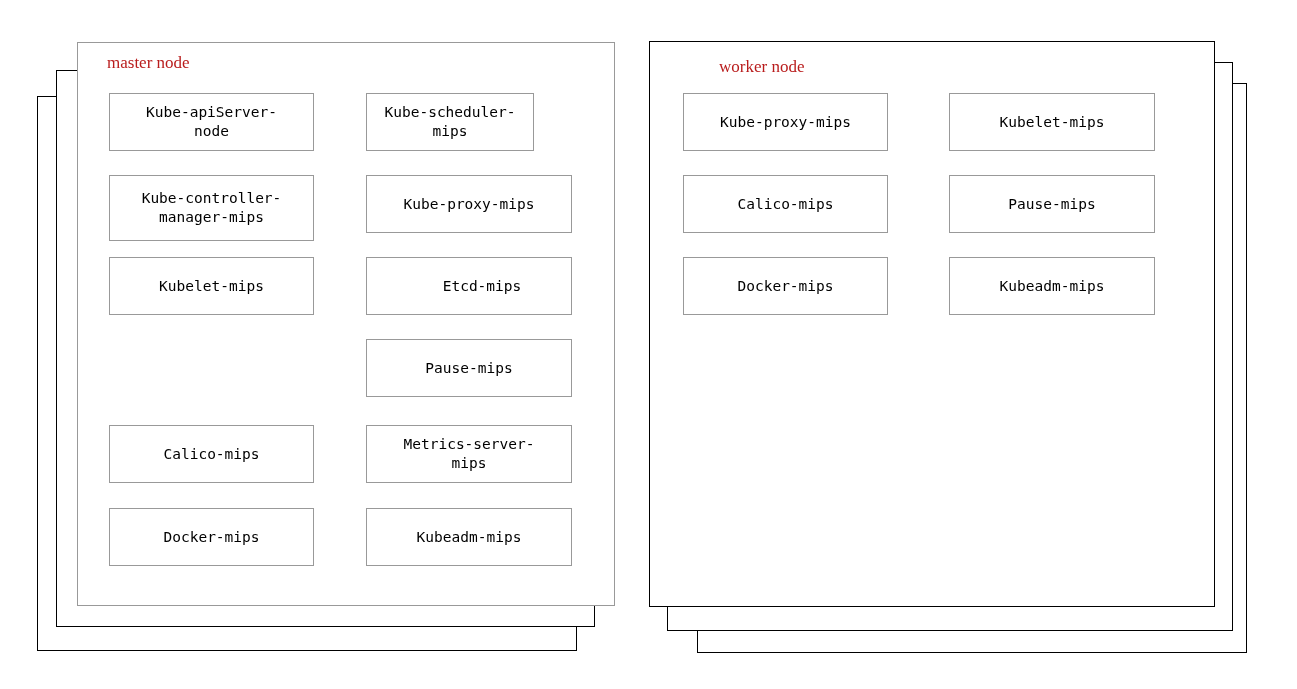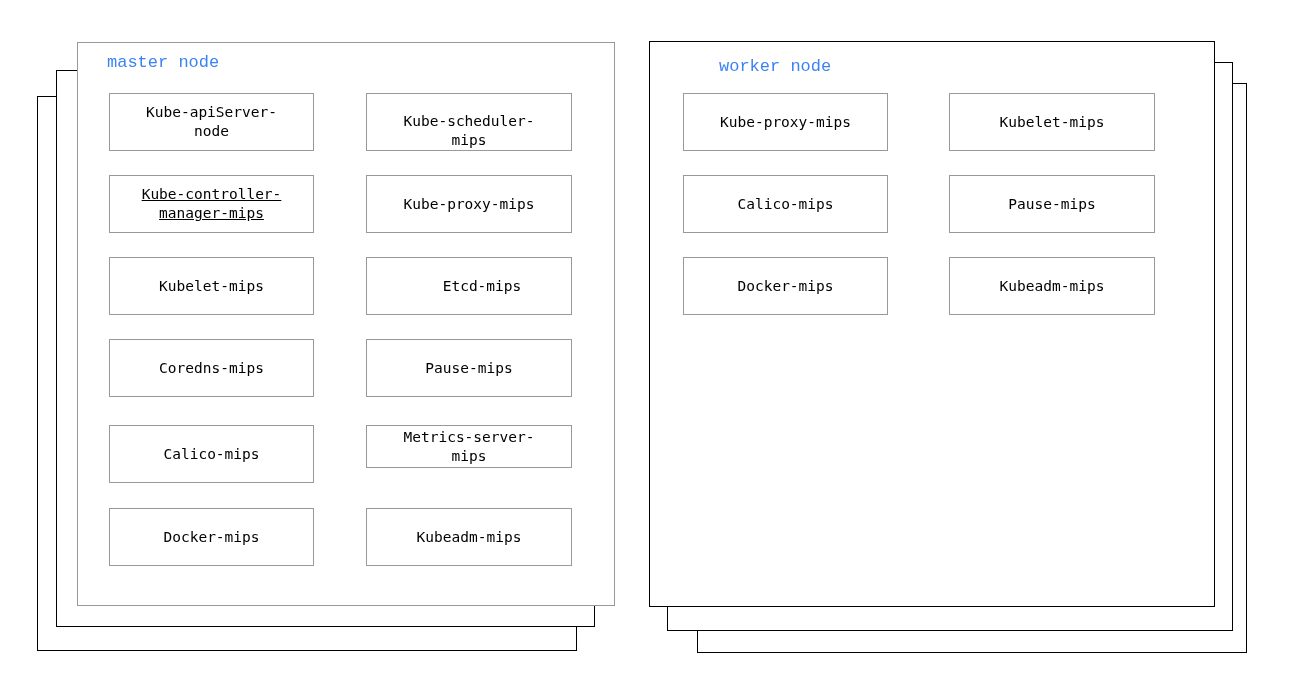--- a/index.html
+++ b/index.html
@@ -38,24 +38,24 @@
   
   .sheet-front-black {
     position: absolute;
     background: #ffffff;
     border: 1px solid #000000;
     box-sizing: border-box;
   }
 
   .node-title {
     position: absolute;
-    font-family: Liberation Mono, monospace;
+    font-family: Liberation Serif, serif;
     font-size: 17px;
     line-height: 20px;
-    color: #3b82f6;
+    color: #b91c1c;
     white-space: nowrap;
   }
 
   
   .component-box {
     position: absolute;
     box-sizing: border-box;
     border: 1px solid #999999;
     background: #ffffff;
     display: flex;
@@ -79,50 +79,47 @@
 <div id="canvas">
     <div style="position: absolute; left: 0px; top: 0px; width: 100%; height: 100%;">
       <div class="sheet" style="left: 37px; top: 96px; width: 540px; height: 555px;"></div>
       <div class="sheet" style="left: 56px; top: 70px; width: 539px; height: 557px;"></div>
       <div class="sheet-front-gray" style="left: 77px; top: 42px; width: 538px; height: 564px;"></div>
       <div class="node-title" style="left: 107px; top: 53px;">master node</div>
       <div class="component-box" style="left: 109px; top: 93px; width: 205px; height: 58px;">
         <span class="component-label">Kube-apiServer-
 node</span>
       </div>
-      <div class="component-box" style="left: 109px; top: 175px; width: 205px; height: 58px; text-decoration: underline;">
+      <div class="component-box" style="left: 109px; top: 175px; width: 205px; height: 66px;">
         <span class="component-label">Kube-controller-
 manager-mips</span>
       </div>
       <div class="component-box" style="left: 109px; top: 257px; width: 205px; height: 58px;">
         <span class="component-label">Kubelet-mips</span>
-      </div>
-      <div class="component-box" style="left: 109px; top: 339px; width: 205px; height: 58px;">
-        <span class="component-label">Coredns-mips</span>
       </div>
       <div class="component-box" style="left: 109px; top: 425px; width: 205px; height: 58px;">
         <span class="component-label">Calico-mips</span>
       </div>
       <div class="component-box" style="left: 109px; top: 508px; width: 205px; height: 58px;">
         <span class="component-label">Docker-mips</span>
       </div>
-      <div class="component-box" style="left: 366px; top: 93px; width: 206px; height: 58px; align-items: flex-end;">
+      <div class="component-box" style="left: 366px; top: 93px; width: 168px; height: 58px;">
         <span class="component-label">Kube-scheduler-
 mips</span>
       </div>
       <div class="component-box" style="left: 366px; top: 175px; width: 206px; height: 58px;">
         <span class="component-label">Kube-proxy-mips</span>
       </div>
       <div class="component-box" style="left: 366px; top: 257px; width: 206px; height: 58px; padding-left: 26px;">
         <span class="component-label">Etcd-mips</span>
       </div>
       <div class="component-box" style="left: 366px; top: 339px; width: 206px; height: 58px;">
         <span class="component-label">Pause-mips</span>
       </div>
-      <div class="component-box" style="left: 366px; top: 425px; width: 206px; height: 43px;">
+      <div class="component-box" style="left: 366px; top: 425px; width: 206px; height: 58px;">
         <span class="component-label">Metrics-server-
 mips</span>
       </div>
       <div class="component-box" style="left: 366px; top: 508px; width: 206px; height: 58px;">
         <span class="component-label">Kubeadm-mips</span>
       </div>
     </div>
     <div style="position: absolute; left: 0px; top: 0px; width: 100%; height: 100%;">
       <div class="sheet" style="left: 697px; top: 83px; width: 550px; height: 570px;"></div>
       <div class="sheet" style="left: 667px; top: 62px; width: 566px; height: 569px;"></div>

